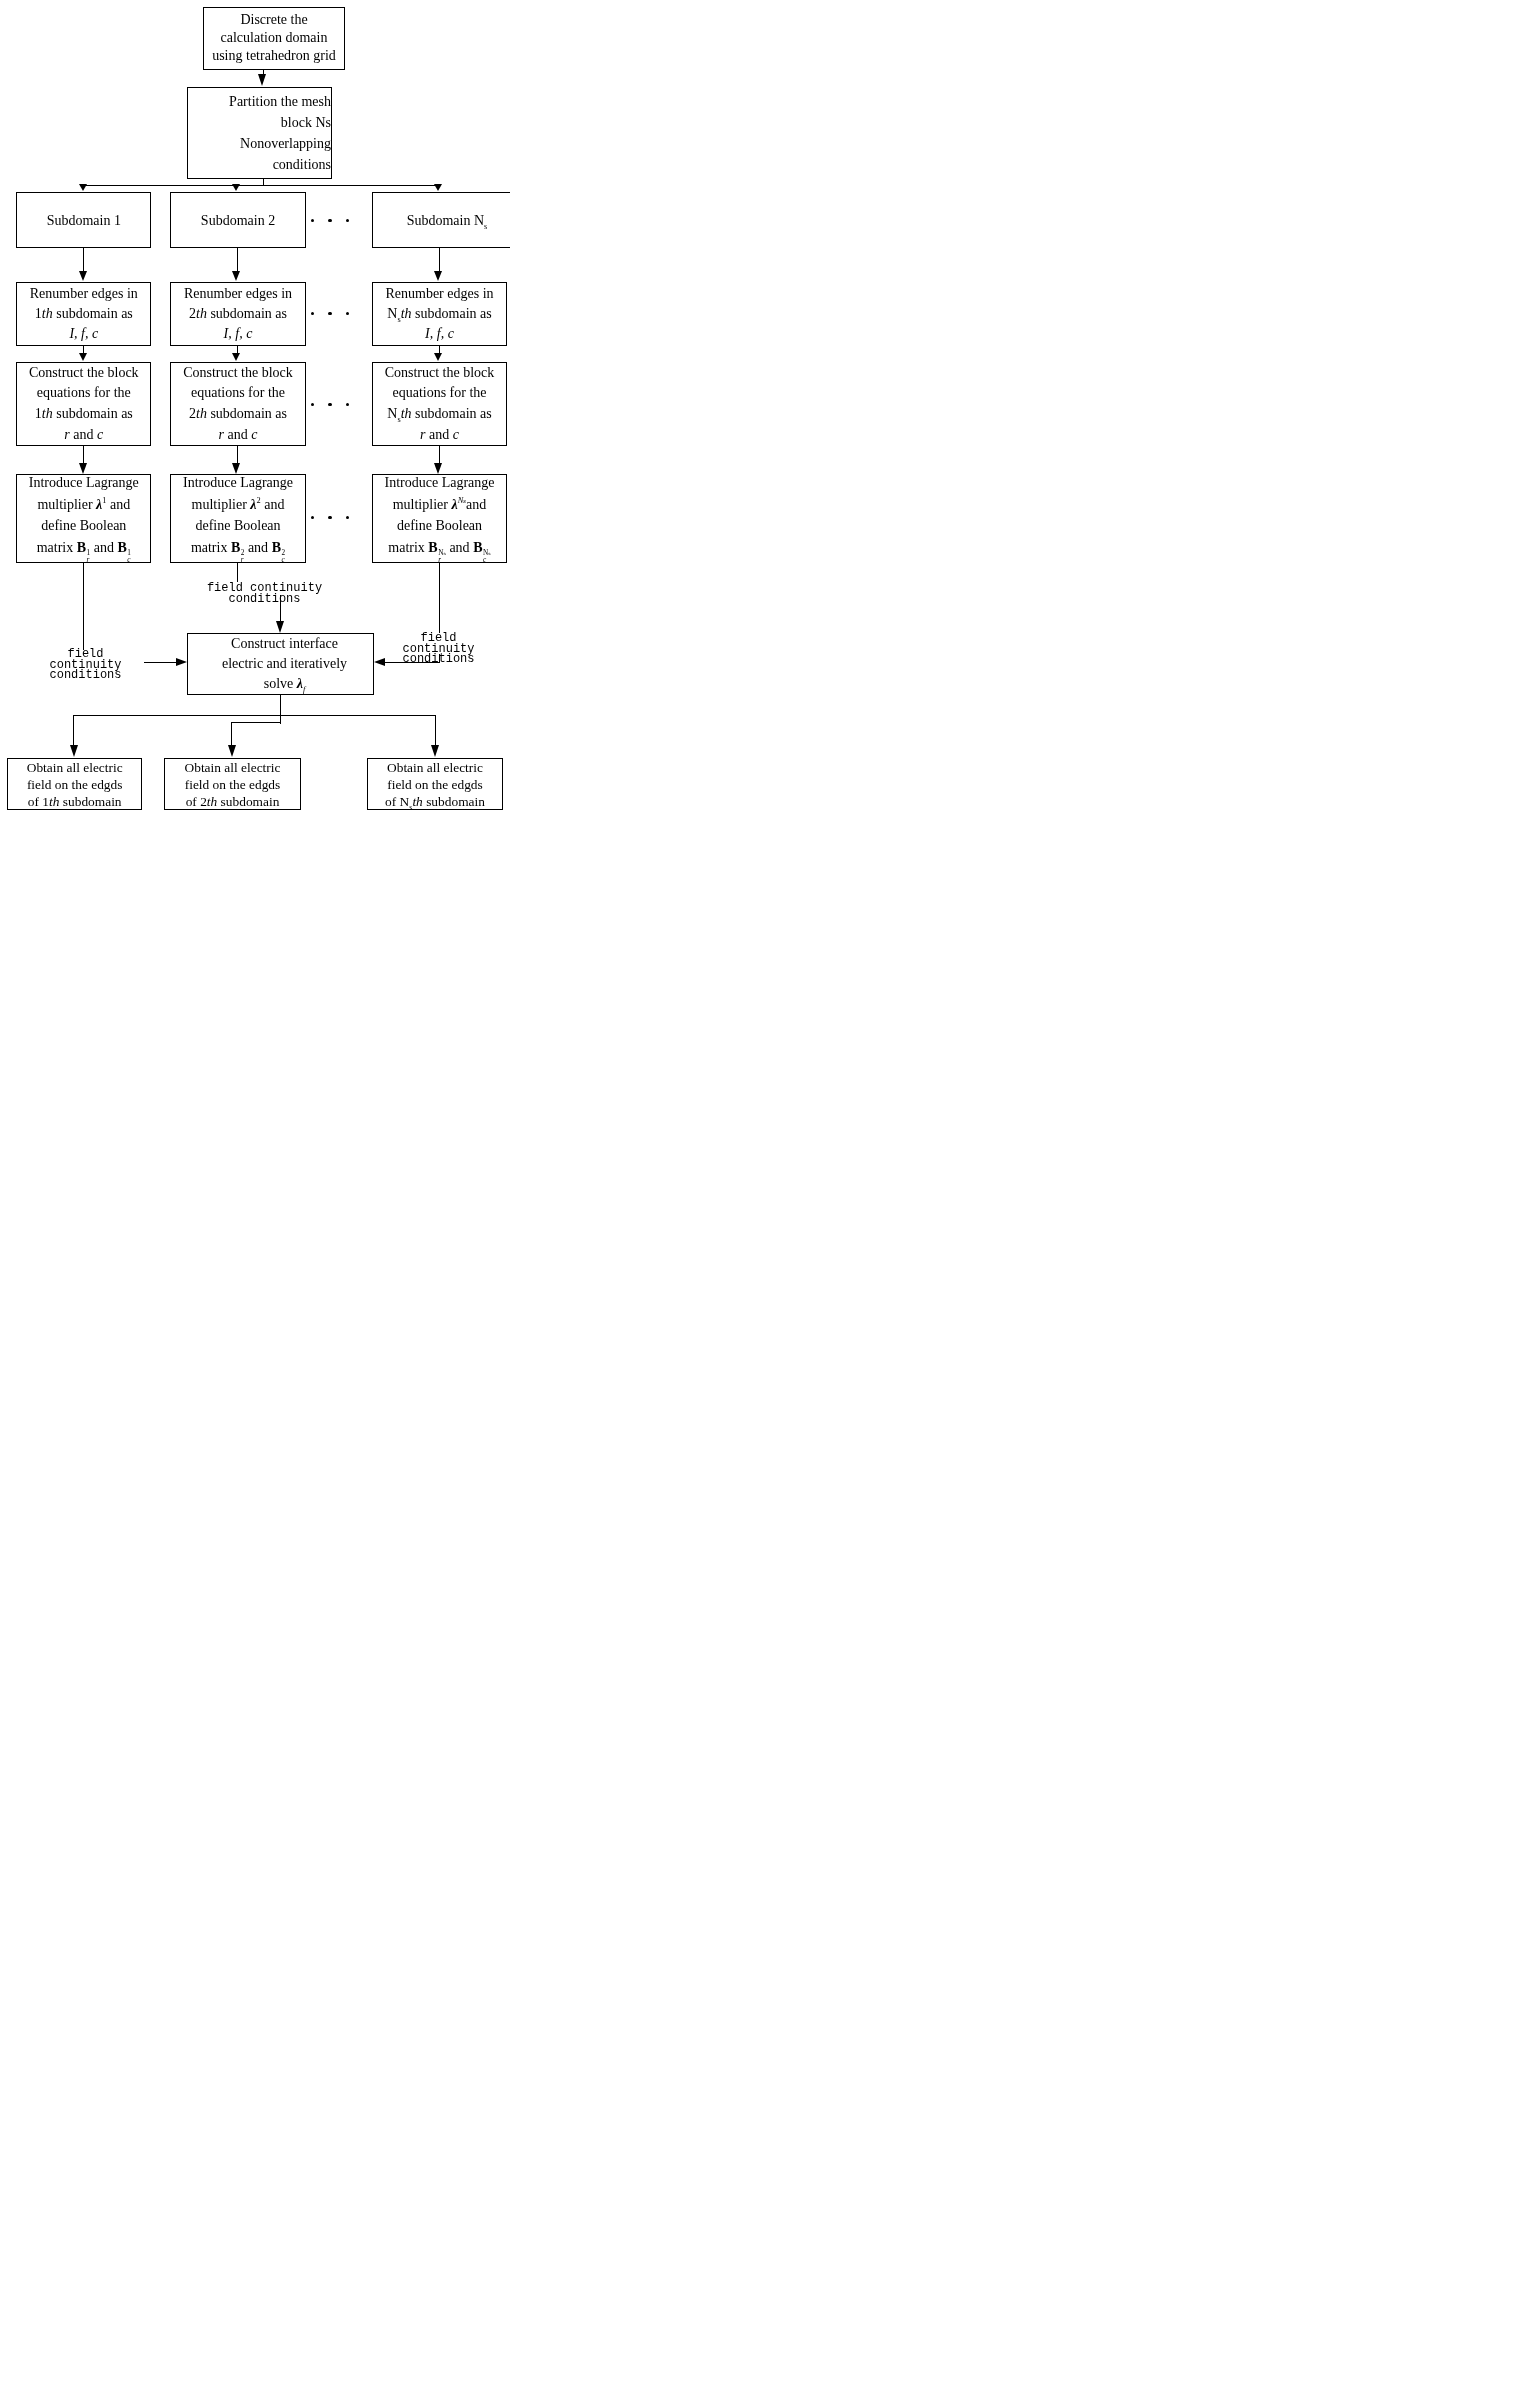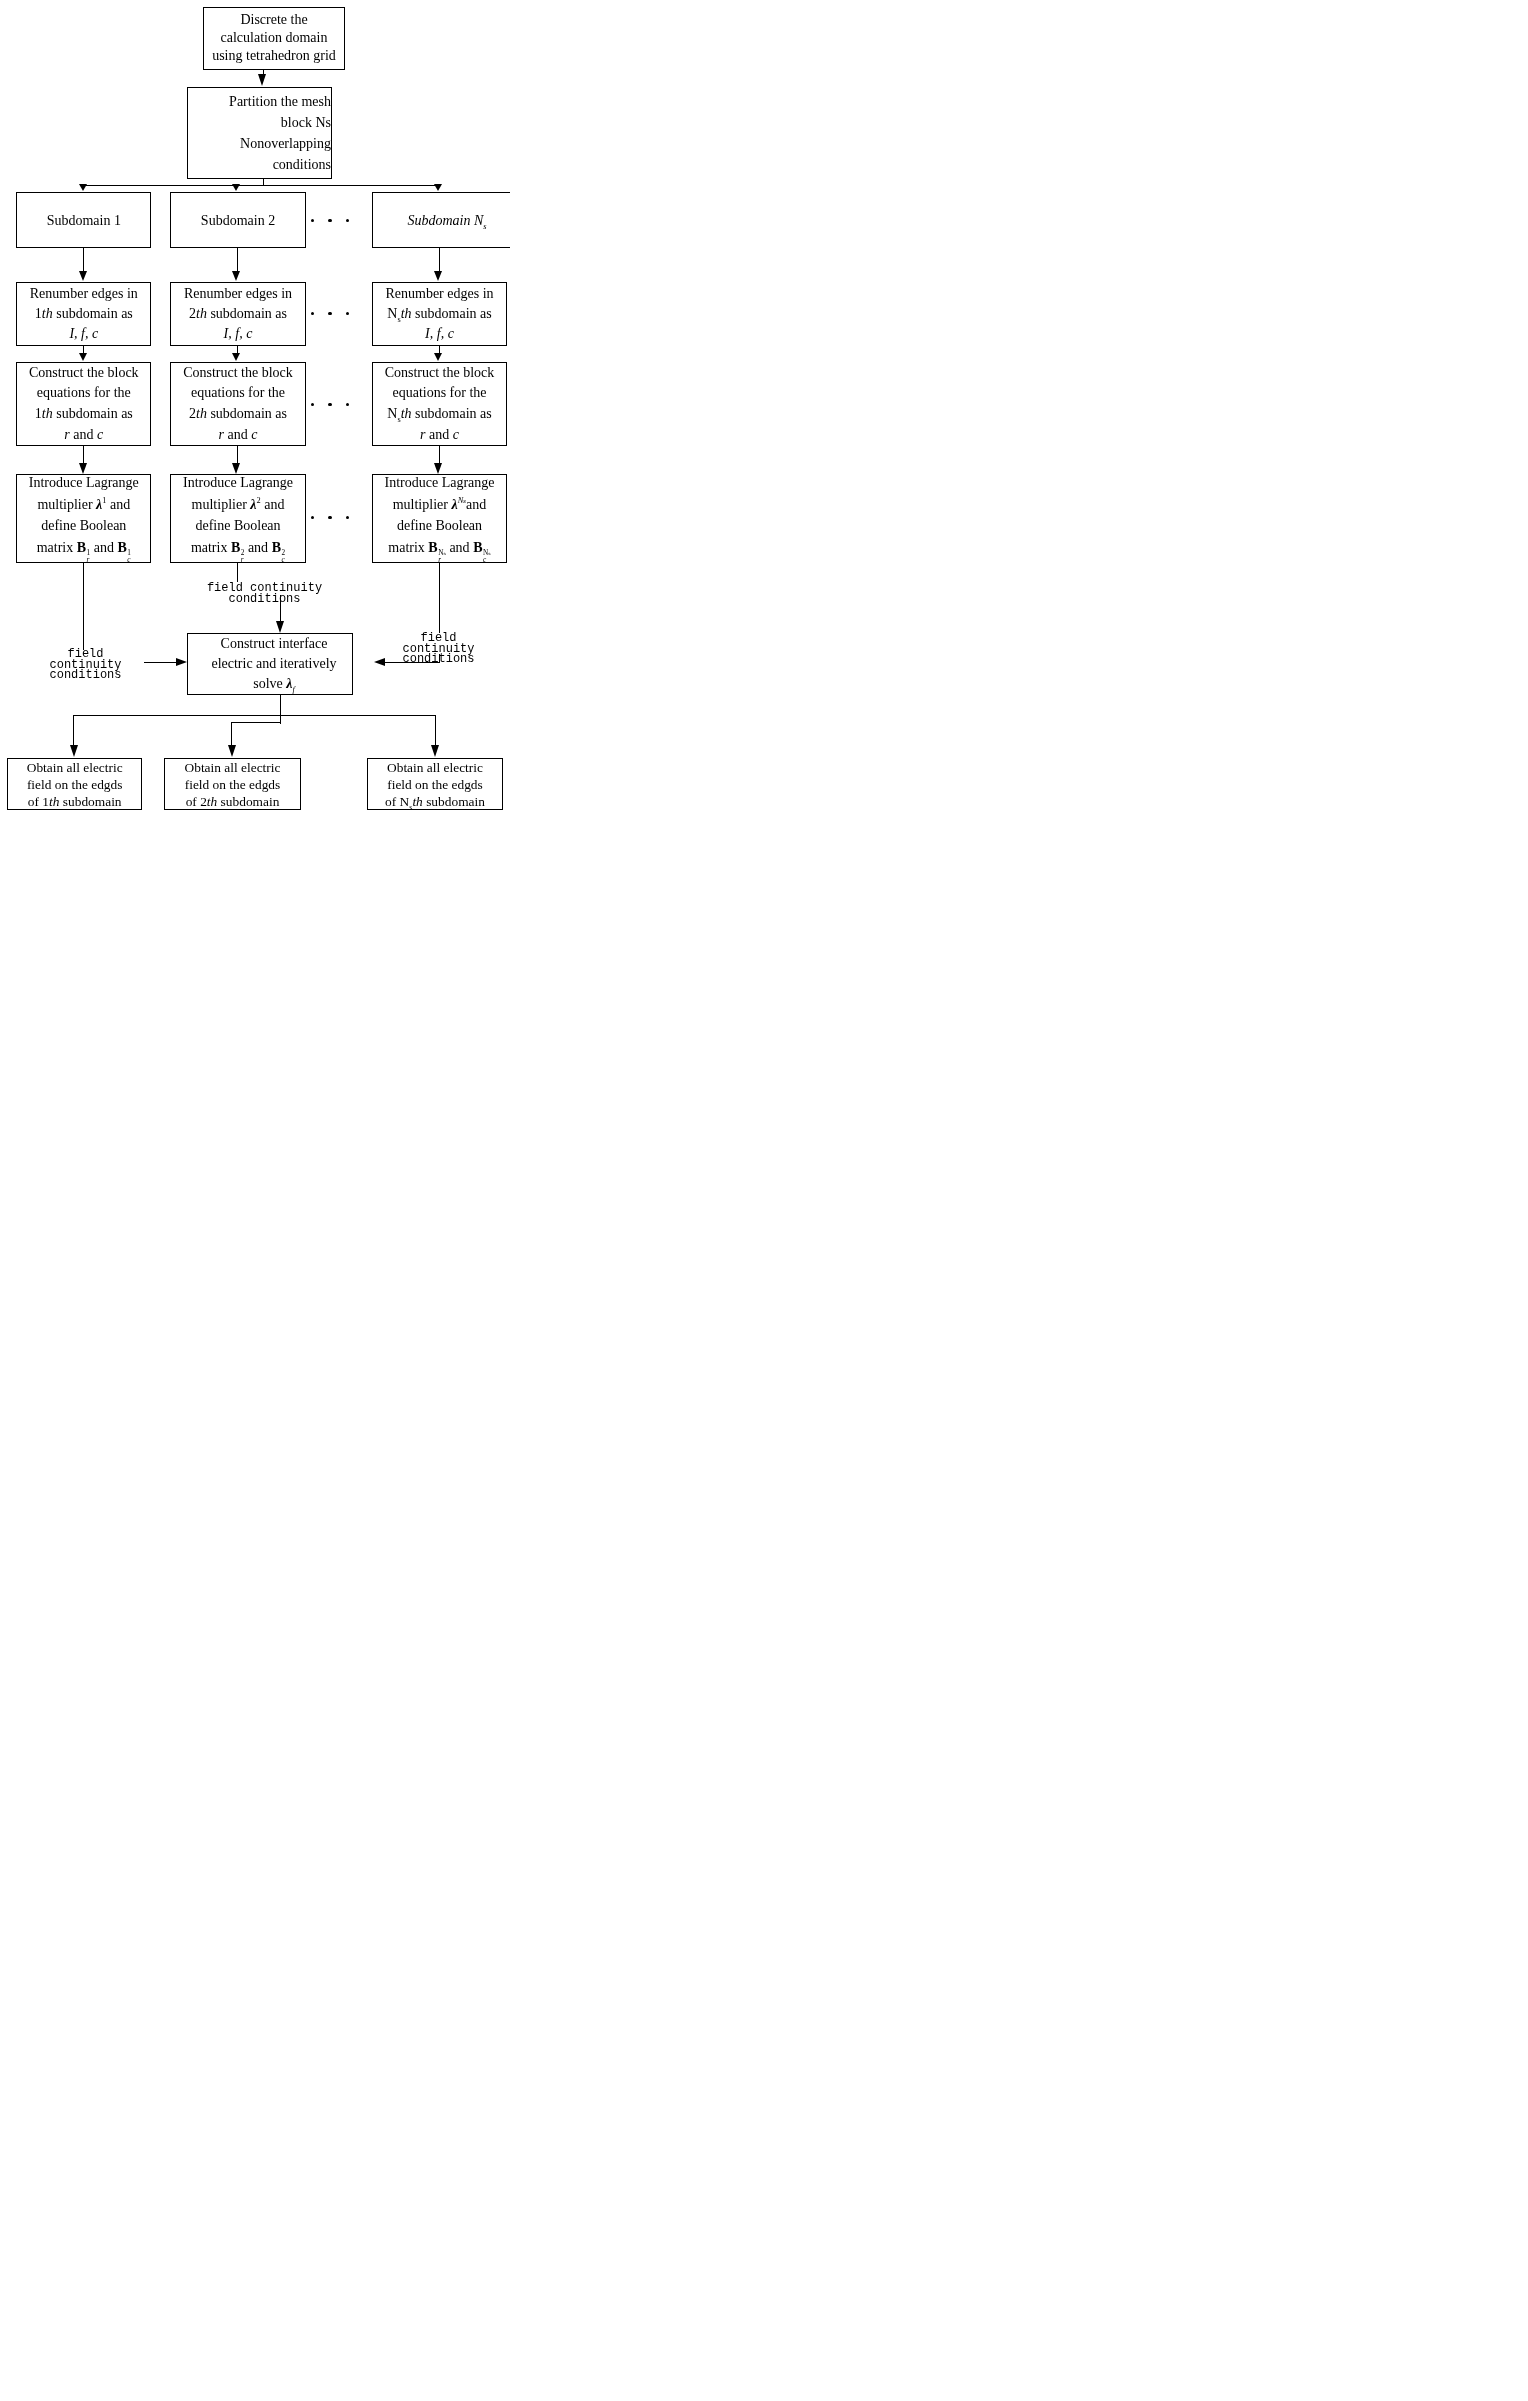--- a/index.html
+++ b/index.html
@@ -63,21 +63,21 @@
     <div class="ln"><span>Nonoverlapping</span></div>
     <div class="ln"><span>conditions</span></div>
   </div>
 
   <div class="fbox lh52" style="left:16.3px;top:192px;width:135px;height:56px;">
     <div class="ln"><span>Subdomain 1</span></div>
   </div>
   <div class="fbox lh52" style="left:170px;top:192px;width:136px;height:56px;">
     <div class="ln"><span>Subdomain 2</span></div>
   </div>
-  <div class="fbox lh52" style="left:372px;top:192px;width:150px;height:56px;font-style:italic;">
+  <div class="fbox lh52" style="left:372px;top:192px;width:150px;height:56px;">
     <div class="ln"><span>Subdomain N</span><span class="sub">s</span></div>
   </div>
 
   <div class="fbox lh42" style="left:16.3px;top:282px;width:135px;height:64px;">
     <div class="ln"><span>Renumber edges in</span></div>
     <div class="ln"><span>1</span><span class="it">th</span><span> subdomain as</span></div>
     <div class="ln"><span class="it">I, f, c</span></div>
   </div>
   <div class="fbox lh42" style="left:170px;top:282px;width:136px;height:64px;">
     <div class="ln"><span>Renumber edges in</span></div>
@@ -139,21 +139,21 @@
     <div class="ln"><span>define Boolean</span></div>
     <div class="ln"><span>matrix </span><span class="bd">B</span><span class="stack">
           <span class="stk-sup">Nₛ</span>
           <span class="stk-sub">r</span>
         </span><span> and </span><span class="bd">B</span><span class="stack">
           <span class="stk-sup">Nₛ</span>
           <span class="stk-sub">c</span>
         </span></div>
   </div>
 
-  <div class="fbox lh42" style="left:187px;top:633px;width:166px;height:62px;padding-left:8px;">
+  <div class="fbox lh42" style="left:187px;top:633px;width:187px;height:62px;padding-left:8px;">
     <div class="ln"><span>Construct interface</span></div>
     <div class="ln"><span>electric and iteratively</span></div>
     <div class="ln"><span>solve </span><span class="it bd">λ</span><span class="it sub">f</span></div>
   </div>
 
   <div class="fbox bbox" style="left:7.2px;top:758px;width:135px;height:52px;">
     <div class="ln"><span>Obtain all electric</span></div>
     <div class="ln"><span>field on the edgds</span></div>
     <div class="ln"><span>of 1</span><span class="it">th</span><span> subdomain</span></div>
   </div>

